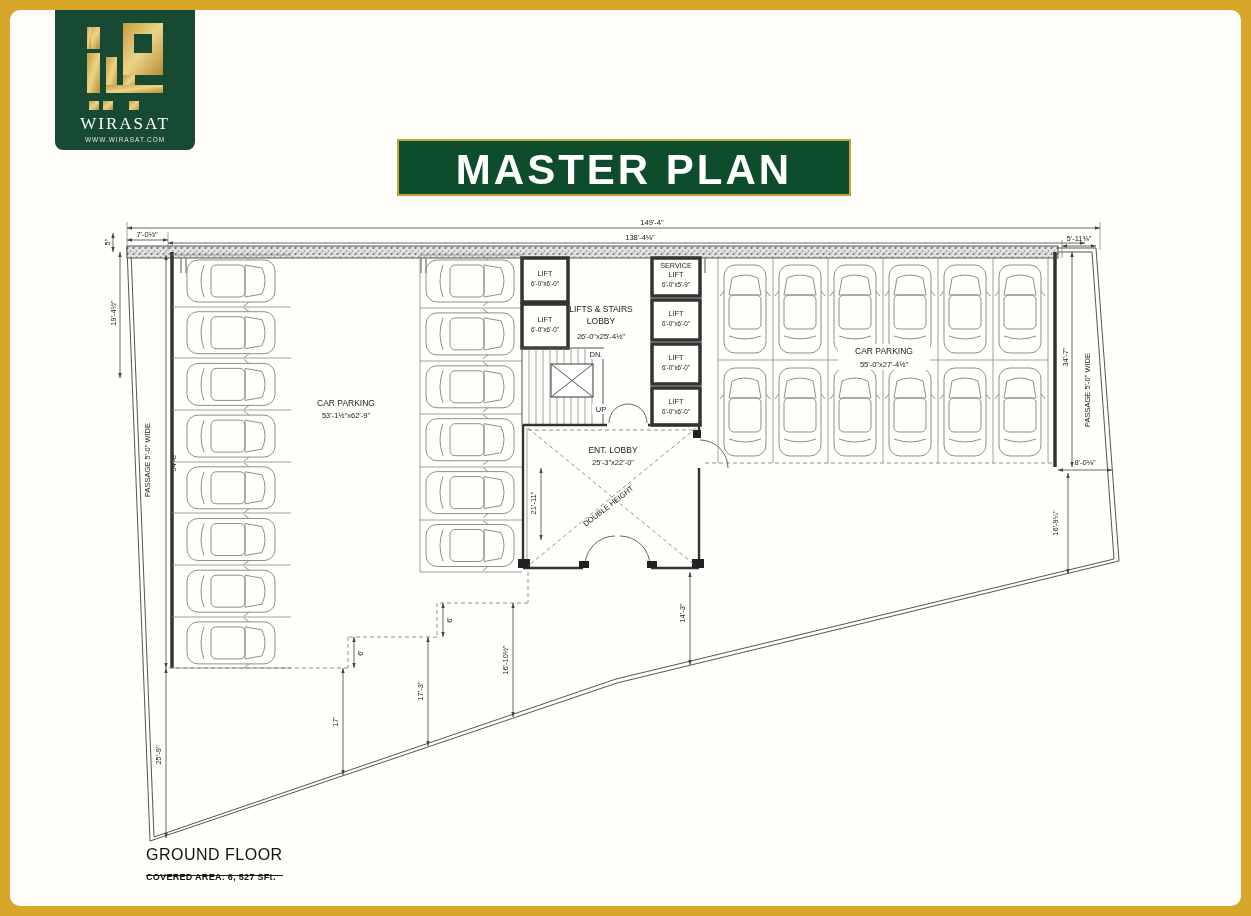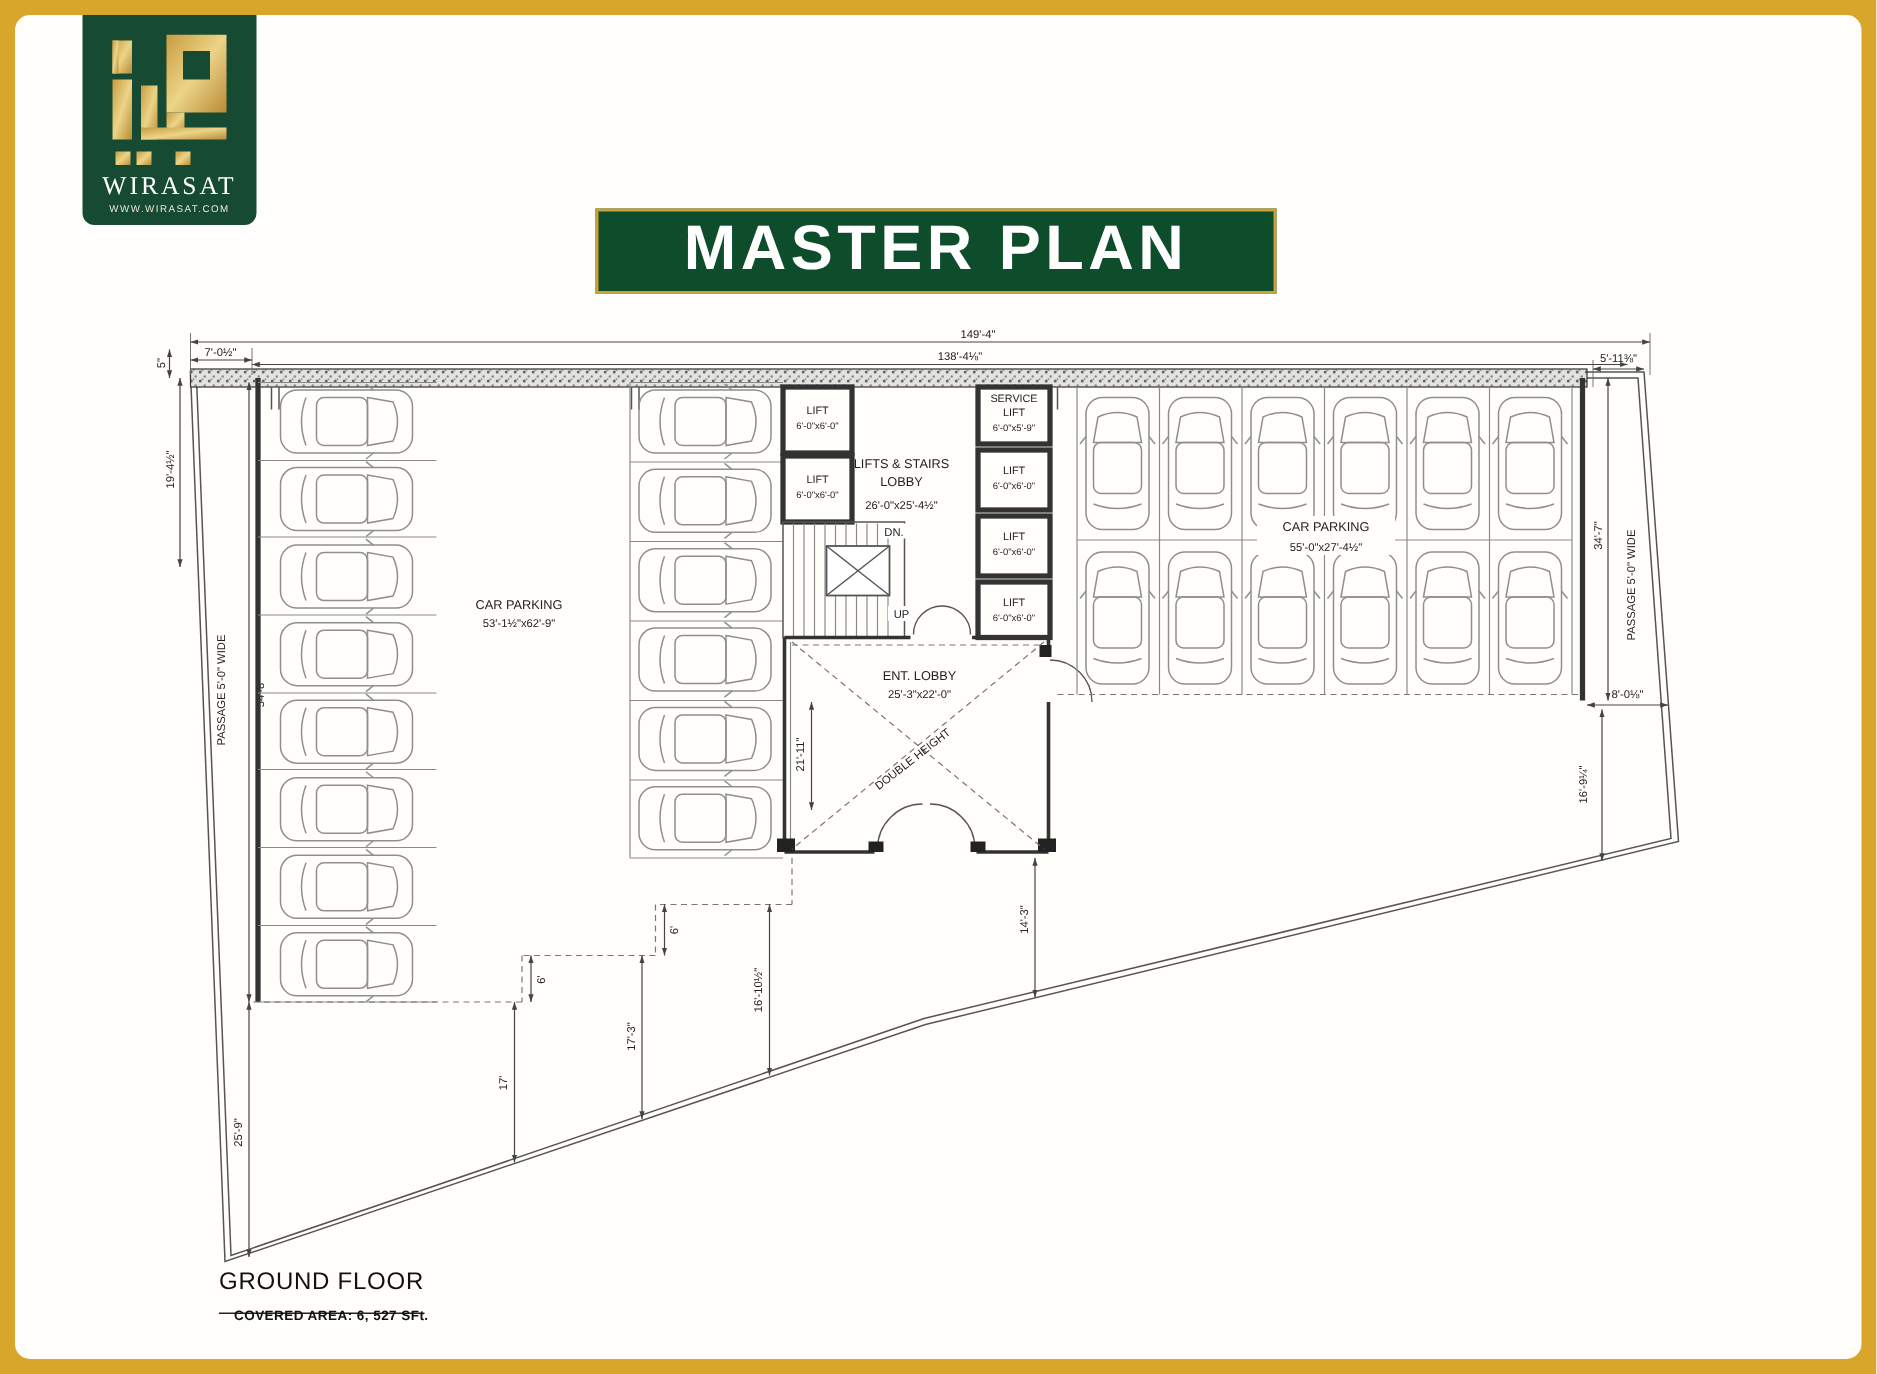--- a/index.html
+++ b/index.html
@@ -1,36 +1,36 @@
 <!DOCTYPE html>
 <html><head>
 <meta charset="utf-8">
 <style>
   html,body{margin:0;padding:0;}
   .page{position:relative;width:1251px;height:916px;background:#d9a62c;font-family:"Liberation Sans",sans-serif;overflow:hidden;}
   .inner{position:absolute;left:10px;top:10px;right:10px;bottom:10px;background:#fffefa;border-radius:10px;}
   .plan-svg{position:absolute;left:0;top:0;width:1251px;height:916px;}
 
   
-  .wirasat{position:absolute;left:55px;top:10px;width:116px;height:140px;background:#174a32;border-radius:0 0 8px 8px;display:flex;flex-direction:column;align-items:center;justify-content:flex-end;padding-bottom:7px;box-sizing:border-box;}
+  .wirasat{position:absolute;left:55px;top:10px;width:140px;height:140px;background:#174a32;border-radius:0 0 8px 8px;display:flex;flex-direction:column;align-items:center;justify-content:flex-end;padding-bottom:7px;box-sizing:border-box;}
   .wirasat .name{color:#fff;font-family:"Liberation Serif",serif;font-size:17px;letter-spacing:2px;line-height:1.1;}
   .wirasat .site{color:#e8e3d2;font-size:6.5px;letter-spacing:1px;margin-top:2px;}
 
   
   .nest{position:absolute;left:960px;top:18px;width:260px;height:110px;}
   .nest .the{position:absolute;left:118px;top:22px;font-size:19px;letter-spacing:6px;color:#57a5a4;font-weight:bold;}
   .nest .nestword{position:absolute;left:113px;top:40px;font-size:46px;font-weight:bold;color:#178b8e;letter-spacing:1px;}
 
   
-  .banner{position:absolute;left:397px;top:139px;width:454px;height:57px;background:#0e4d2b;border:2px solid #c9a13b;box-sizing:border-box;display:flex;align-items:flex-start;justify-content:center;}
+  .banner{position:absolute;left:397px;top:139px;width:454px;height:57px;background:#0e4d2b;border:2px solid #c9a13b;box-sizing:border-box;display:flex;align-items:flex-end;justify-content:center;}
   .banner span{color:#fff;font-size:42px;font-weight:bold;letter-spacing:3px;}
 
   
   .floor{position:absolute;left:146px;top:846px;font-size:16px;color:#111;letter-spacing:0.5px;border-bottom:1.5px solid #222;padding-bottom:11px;}
-  .area{position:absolute;left:156px;top:872px;font-size:9px;font-weight:bold;color:#111;letter-spacing:0.3px;}
+  .area{position:absolute;left:146px;top:872px;font-size:9px;font-weight:bold;color:#111;letter-spacing:0.3px;}
 
   
   text{font-family:"Liberation Sans",sans-serif;fill:#222;}
   .dt{font-size:7.5px;text-anchor:middle;}
   .rl{font-size:8.5px;text-anchor:middle;}
   .sm{font-size:6.3px;text-anchor:middle;}
   .lf{font-size:7.2px;text-anchor:middle;}
   .thin{stroke:#555;stroke-width:1;fill:none;}
   .grid{stroke:#8a8a8a;stroke-width:0.8;fill:none;}
   .wallT{stroke:#333;stroke-width:3.5;fill:none;}

